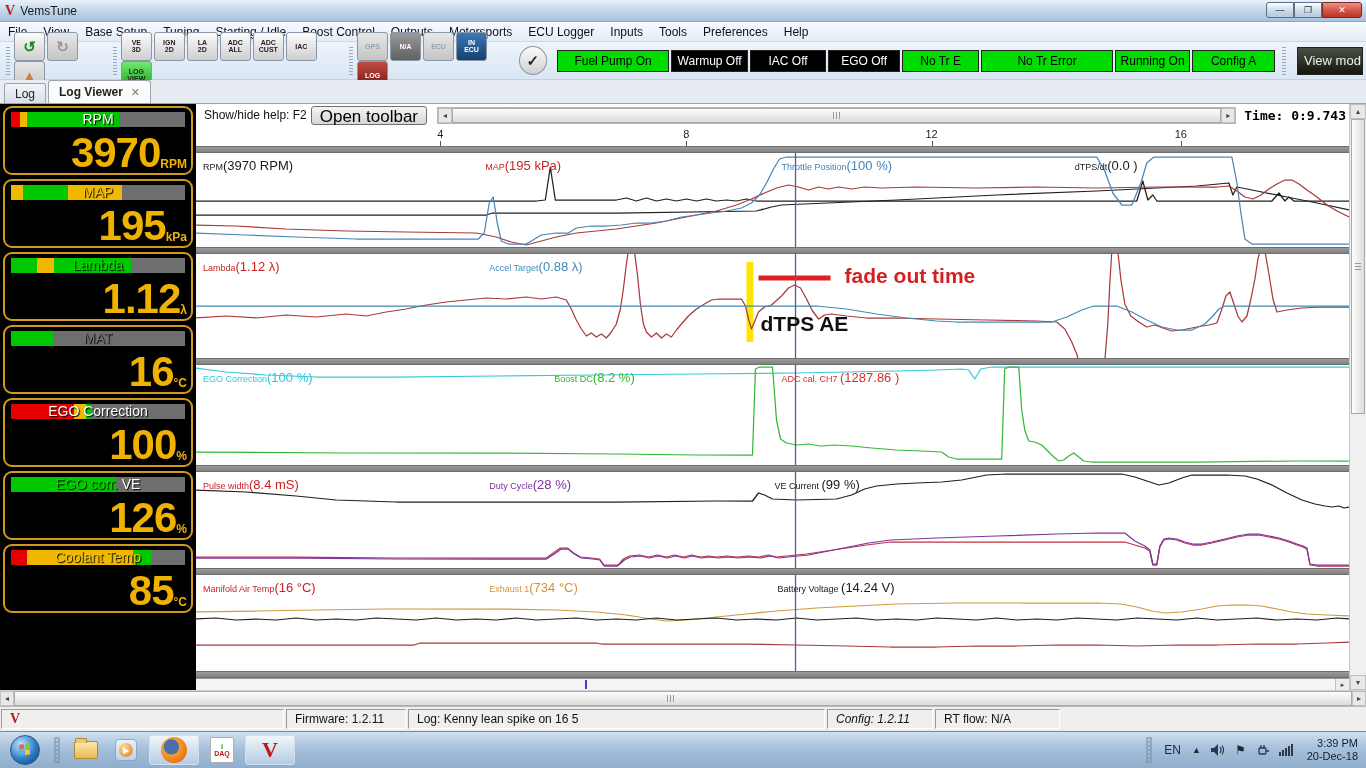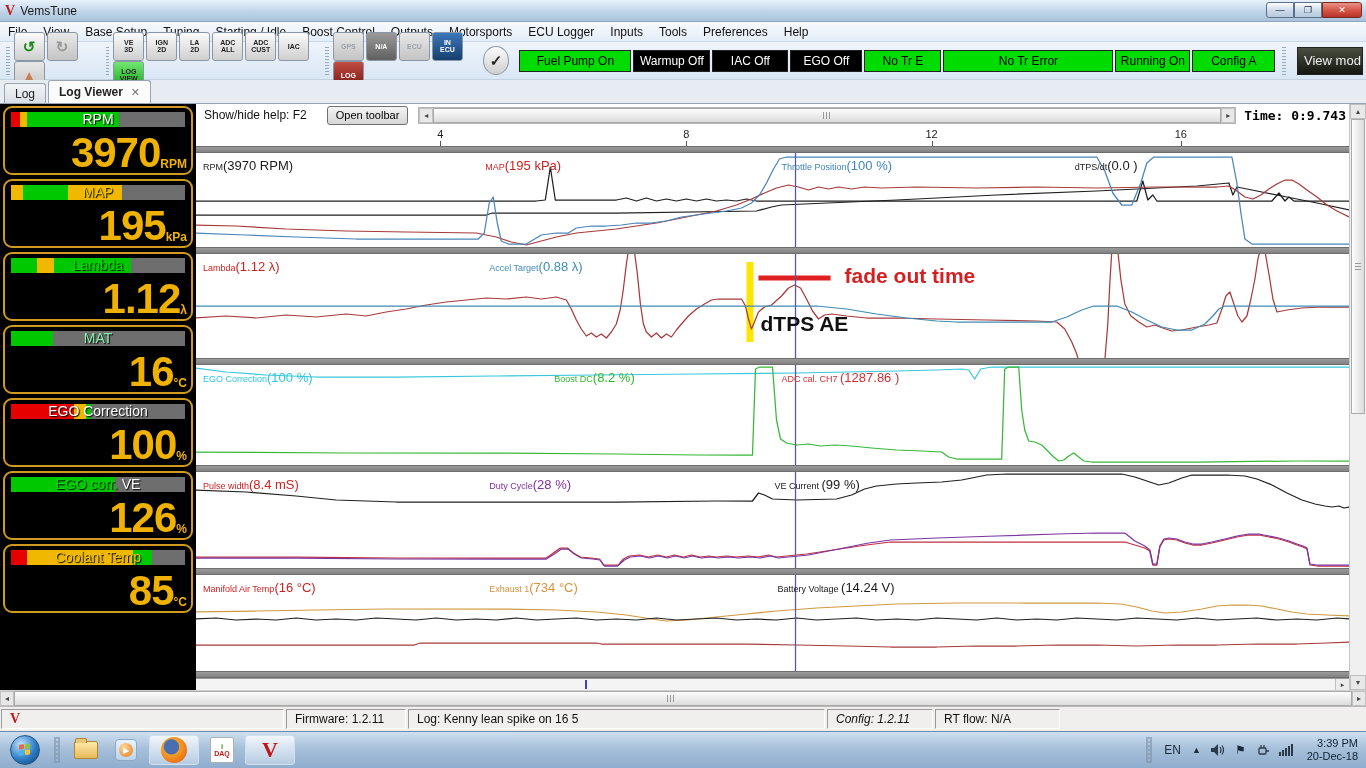--- a/index.html
+++ b/index.html
@@ -52,21 +52,21 @@
   .gseg { height:100%; }
   .gtitle-text { position:absolute; top:4px; left:0; right:0; height:15px; text-align:center; font-size:14px; line-height:15px; text-shadow:1px 1px 1px #000; white-space:nowrap; }
   .gvalue { position:absolute; right:4px; bottom:0px; display:flex; align-items:flex-end; color:#efb200; }
   .gnum { font-size:42px; font-weight:bold; line-height:40px; letter-spacing:-1px; }
   .gunit { font-size:12px; font-weight:bold; line-height:18px; }
 
   
   .chartarea { flex:1; display:flex; min-width:0; background:#fff; }
   .chartmain { width:1153px; display:flex; flex-direction:column; }
   .ctrlrow { height:22px; display:flex; align-items:center; padding-left:8px; font-size:12px; color:#111; }
-  .openbtn { margin-left:20px; height:19px; padding:0 8px; font-size:11px; border:1px solid #707070; border-radius:3px; background:linear-gradient(#f4f4f4,#d6d6d6); }
+  .openbtn { margin-left:4px; height:19px; padding:0 8px; font-size:17px; border:1px solid #707070; border-radius:3px; background:linear-gradient(#f4f4f4,#d6d6d6); }
   .hscroll { flex:1; height:17px; margin:0 8px 0 10px; display:flex; border:1px solid #b5b5b5; background:#f0f0f0; }
   .sbarrow { width:14px; font-size:8px; color:#444; display:flex; align-items:center; justify-content:center; background:#e8e8e8; border:1px solid #c0c0c0; }
   .sbthumb { flex:1; background:linear-gradient(#fdfdfd,#dcdcdc); border:1px solid #aaa; position:relative; }
   .sbgrip { position:absolute; left:50%; top:3px; bottom:3px; width:8px; transform:translateX(-50%); background:repeating-linear-gradient(90deg,#999 0 1px,transparent 1px 3px); }
   .timedisp { font-family:"DejaVu Sans Mono", monospace; font-size:13px; font-weight:bold; color:#000; margin-right:3px; white-space:nowrap; }
   .ruler { height:20px; position:relative; background:#fff; }
   .rtick { position:absolute; top:2px; transform:translateX(-50%); font-size:11px; color:#222; }
   .rtickline { position:absolute; bottom:0; width:1px; height:5px; background:#555; }
   .panels { display:flex; flex-direction:column; }
   .psep { height:7px; background:linear-gradient(#9a9a9a,#828282); border-top:1px solid #6e6e6e; border-bottom:1px solid #6e6e6e; }
@@ -163,21 +163,21 @@
     <span id="commbtns"><div class="tbtn disabled" style="display: inline-flex; vertical-align: middle; flex-direction: column;">GPS</div><div class="tbtn dark" style="display: inline-flex; vertical-align: middle; flex-direction: column;">N/A</div><div class="tbtn disabled" style="display: inline-flex; vertical-align: middle; flex-direction: column;">ECU</div><div class="tbtn blue" style="display: inline-flex; vertical-align: middle; flex-direction: column;">IN<br>ECU</div><div class="tbtn red" style="display: inline-flex; vertical-align: middle; flex-direction: column;">LOG</div></span>
     <div class="tbtn big" style="border-radius:50%;width:29px;">
         <span>✓</span>
       </div>
     <div class="ledbar" id="ledbar">
         <div class="led on" style="width: 112px;">Fuel Pump On</div>
         <div class="led off" style="width: 77px;">Warmup Off</div>
         <div class="led off" style="width: 76px;">IAC Off</div>
         <div class="led off" style="width: 72px;">EGO Off</div>
         <div class="led on" style="width: 77px;">No Tr E</div>
-        <div class="led on" style="width: 170px;">No Tr Error</div>
+        <div class="led on" style="width: 132px;">No Tr Error</div>
         <div class="led on" style="width: 75px;">Running On</div>
         <div class="led on" style="width: 83px;">Config A</div>
       </div>
     <div class="tgrip" style="margin-left:6px;"></div>
     <div class="viewmode">View mod</div>
   </div>
 
   <div class="tabbar" id="tabbar">
       <div class="tab">
         <span>Log</span>
@@ -227,21 +227,21 @@
           <div class="gvalue">
             <span class="gnum">1.12</span>
             <span class="gunit">λ</span>
           </div>
         </div>
         <div class="gauge">
           <div class="gtitle">
             <div class="gseg" style="width: 24%; background: rgb(0, 200, 0);"></div>
             <div class="gseg" style="width: 76%; background: rgb(110, 110, 110);"></div>
           </div>
-          <div class="gtitle-text"><span style="color: #86efac; margin-top: 44px;">MAT</span></div>
+          <div class="gtitle-text"><span style="color: #737373; margin-top: 44px;">MAT</span></div>
           <div class="gvalue">
             <span class="gnum">16</span>
             <span class="gunit">°C</span>
           </div>
         </div>
         <div class="gauge">
           <div class="gtitle">
             <div class="gseg" style="width: 36%; background: rgb(230, 0, 0);"></div>
             <div class="gseg" style="width: 7%; background: rgb(240, 184, 0);"></div>
             <div class="gseg" style="width: 3%; background: rgb(0, 200, 0);"></div>

